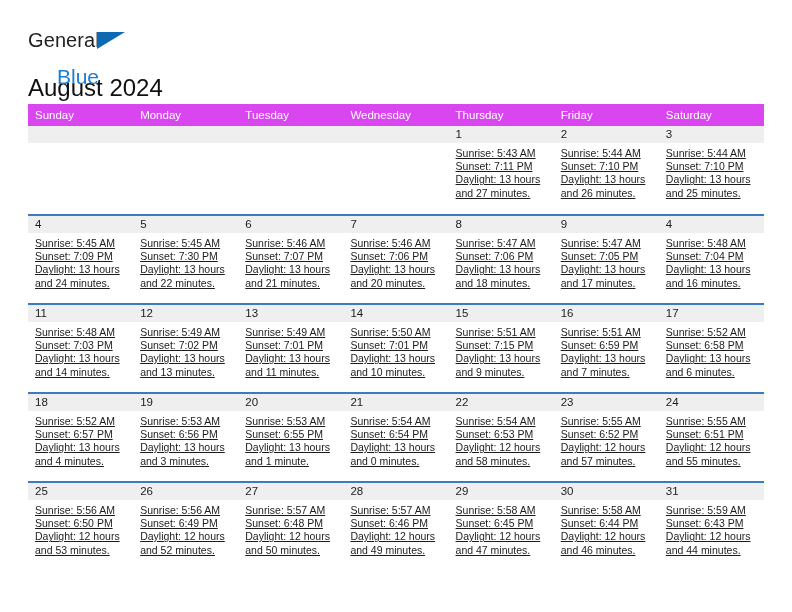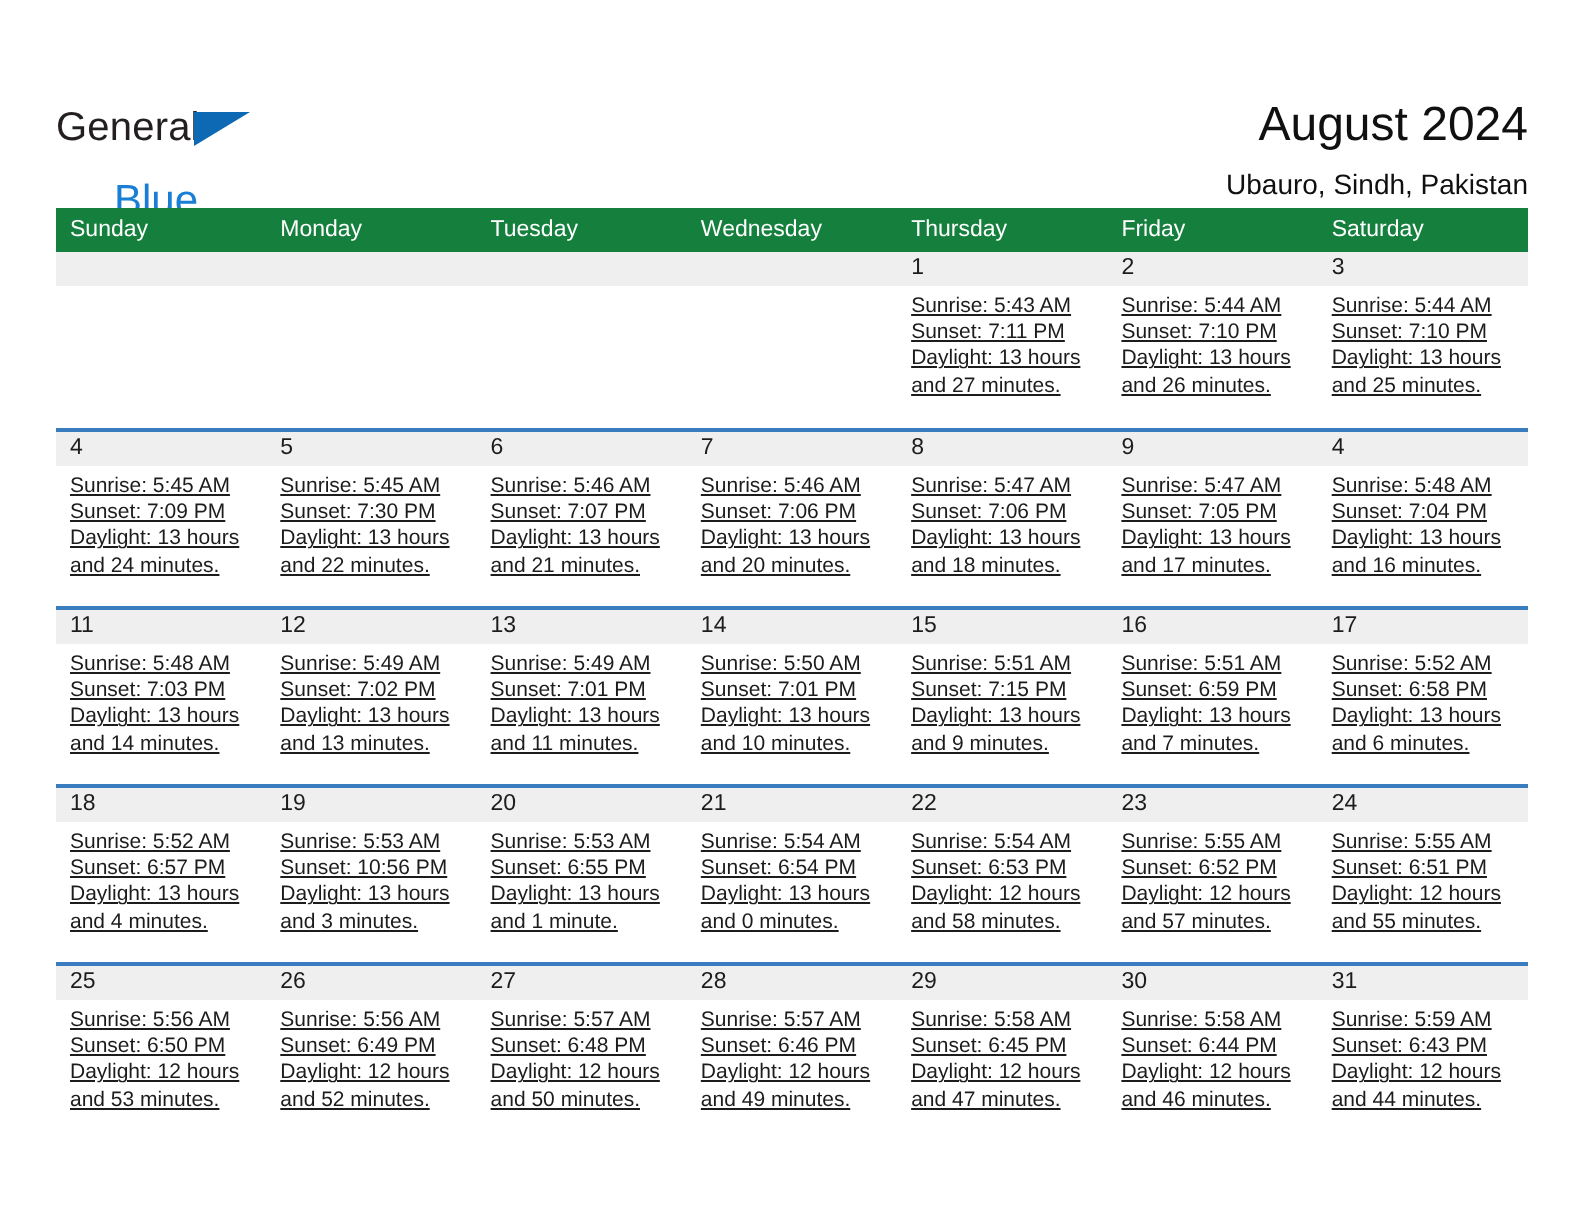--- a/index.html
+++ b/index.html
@@ -20,22 +20,23 @@
   }
 
   
   .header {
     position: absolute;
     left: 0; top: 0;
     width: 792px;
     height: 100px;
     padding: 0 28px;
     display: flex;
-    align-items: flex-end;
+    align-items: flex-start;
     justify-content: space-between;
+    flex-direction: column;
   }
   .brand {
     margin-top: 30px;
     position: relative;
     width: 120px;
     height: 46px;
   }
   .brand-general {
     position: absolute;
     left: 0; top: 0;
@@ -83,21 +84,21 @@
   
   .calendar {
     position: absolute;
     left: 28px;
     top: 104px;
     width: 736px;
     border-collapse: collapse;
     table-layout: fixed;
   }
   .calendar th {
-    background: #15803d;
+    background: #d946ef;
     color: #ffffff;
     font-size: 11.5px;
     font-weight: normal;
     text-align: left;
     padding: 5px 0 5px 7px;
     height: 22px;
     border: none;
   }
   .calendar td {
     vertical-align: top;
@@ -138,21 +139,20 @@
   <div class="header">
 
     <div class="brand">
       <span class="brand-general">General</span>
       <span class="brand-triangle"></span>
       <span class="brand-blue">Blue</span>
     </div>
 
     <div class="titleblock">
       <div class="cal-title">August 2024</div>
-      <div class="cal-subtitle">Ubauro, Sindh, Pakistan</div>
     </div>
 
   </div>
 
   <table class="calendar">
     <thead>
       <tr>
         <th>Sunday</th>
         <th>Monday</th>
         <th>Tuesday</th>
@@ -341,21 +341,21 @@
               <div>Sunrise: 5:52 AM</div>
               <div>Sunset: 6:57 PM</div>
               <div>Daylight: 13 hours</div>
               <div>and 4 minutes.</div>
             </div>
           </td>
           <td>
             <div class="daynum-band">19</div>
             <div class="cell-body">
               <div>Sunrise: 5:53 AM</div>
-              <div>Sunset: 10:56 PM</div>
+              <div>Sunset: 6:56 PM</div>
               <div>Daylight: 13 hours</div>
               <div>and 3 minutes.</div>
             </div>
           </td>
           <td>
             <div class="daynum-band">20</div>
             <div class="cell-body">
               <div>Sunrise: 5:53 AM</div>
               <div>Sunset: 6:55 PM</div>
               <div>Daylight: 13 hours</div>

